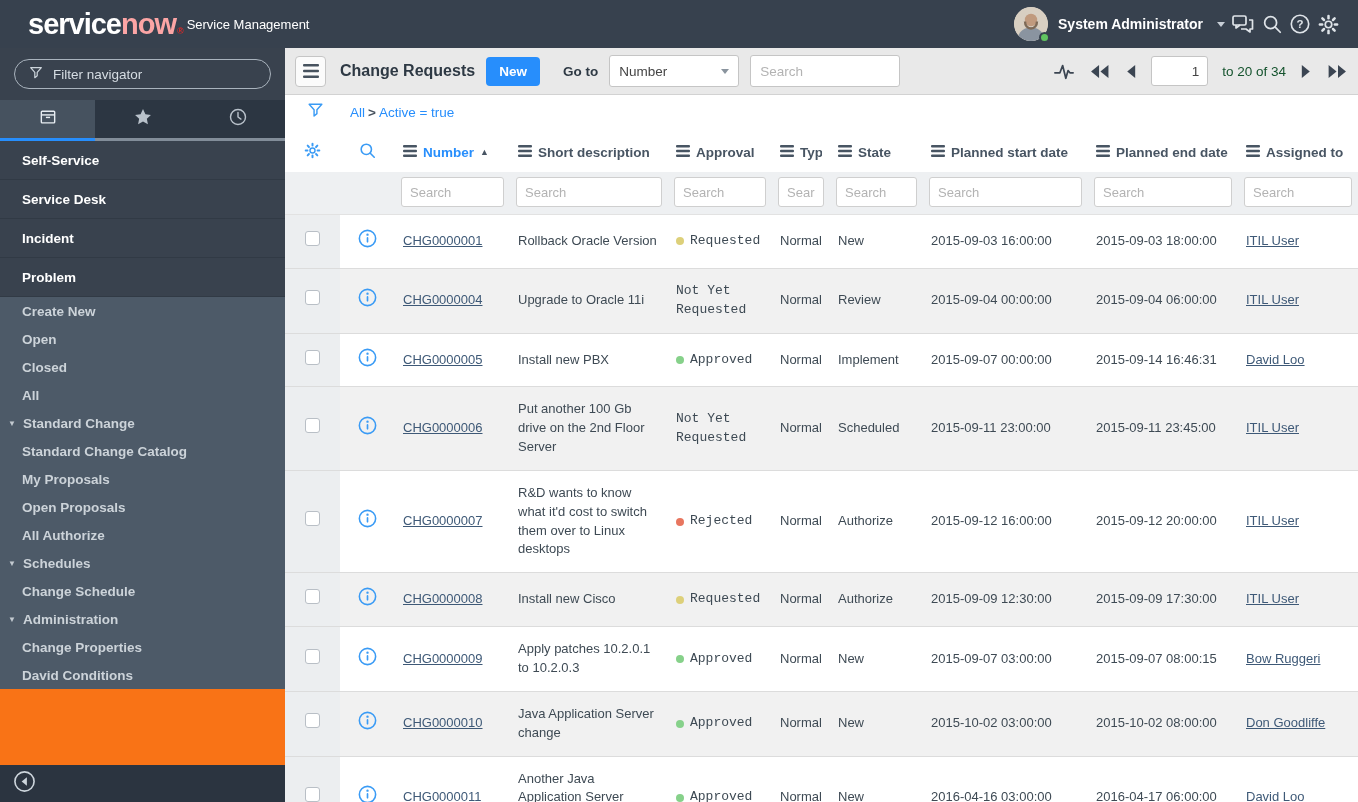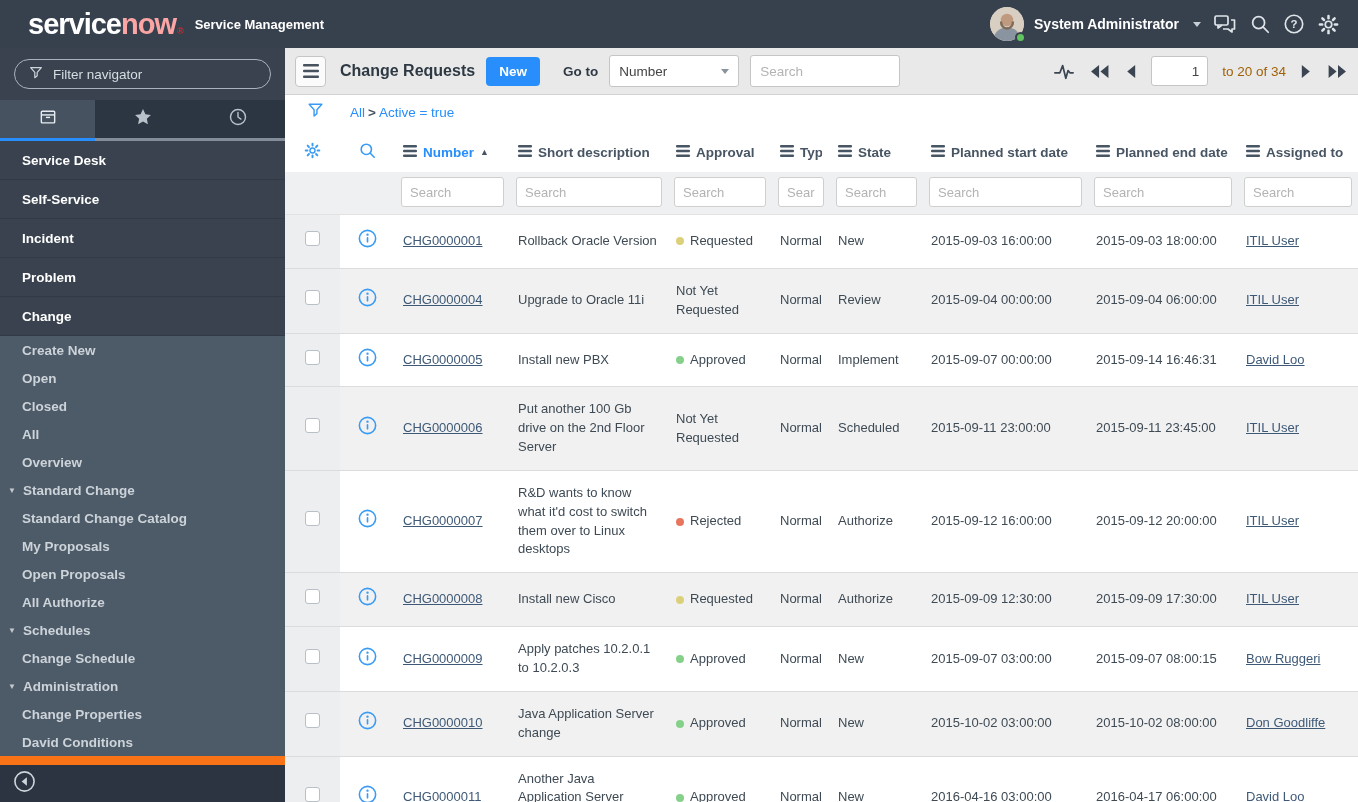--- a/index.html
+++ b/index.html
@@ -5,22 +5,22 @@
   * { box-sizing: border-box; margin: 0; padding: 0; }
   html,body { width:1358px; height:802px; overflow:hidden; }
   body { font-family:"Liberation Sans", sans-serif; background:#fff; }
 
   
   .banner { height:48px; background:#37414e; display:flex; align-items:center; padding:0 18px 0 28px; }
   .logo { display:flex; align-items:baseline; font-weight:bold; letter-spacing:-1px; }
   .logo .svc { color:#ffffff; font-size:29px; }
   .logo .now { color:#fca5a5; font-size:29px; }
   .logo .reg { color:#e32726; font-size:9px; vertical-align:top; margin-left:1px; }
-  .app-label { color:#ffffff; font-size:13px; font-weight:bold; margin-left:12px; }
-  .banner-right { margin-left:auto; display:flex; align-items:center; gap:12px; }
+  .app-label { color:#ffffff; font-size:13px; font-weight:normal; margin-left:4px; }
+  .banner-right { margin-left:auto; display:flex; align-items:center; gap:6px; }
   .user-chip { display:flex; align-items:center; gap:10px; }
   .avatar { width:34px; height:34px; border-radius:50%; position:relative; background:#d9d0c3; overflow:visible; }
   .avatar svg { border-radius:50%; }
   .presence { position:absolute; right:-2px; bottom:-2px; width:11px; height:11px; border-radius:50%; background:#61c460; border:2px solid #37414e; }
   .user-name { color:#ffffff; font-size:14px; font-weight:bold; }
   .caret-down { width:0; height:0; border-left:4px solid transparent; border-right:4px solid transparent; border-top:5px solid #c7ced6; display:inline-block; margin-left:4px;}
   .banner-icon { color:#dfe4e9; display:flex; align-items:center; cursor:pointer; }
 
   
   .shell { display:flex; height:754px; }
@@ -47,21 +47,21 @@
   .list-title { font-size:16px; font-weight:bold; color:#2e3944; margin-left:3px; }
   .btn-primary { background:#278efc; color:#fff; font-weight:bold; font-size:13.5px; padding:7px 13px; border:none; border-radius:4px; cursor:pointer; }
   .goto-label { font-size:13.5px; font-weight:bold; color:#2e3944; margin-left:12px; }
   .goto-select { width:130px; height:32px; background:#fff; border:1px solid #c5c5c5; border-radius:3px; display:flex; align-items:center; justify-content:space-between; padding:0 9px; font-size:13.5px; color:#444; cursor:pointer; }
   .goto-select .caret-down { border-top-color:#8a949e; }
   .goto-search { width:150px; height:32px; border:1px solid #c5c5c5; border-radius:3px; font-size:13.5px; padding:0 9px; color:#444; font-family:inherit; }
   .goto-search::placeholder, .col-search::placeholder { color:#b3b3b3; }
   .pager { margin-left:auto; display:flex; align-items:center; gap:14px; color:#3b4552; }
   .pg-btn { display:flex; align-items:center; cursor:pointer; color:#3b4552; }
   .page-input { width:57px; height:30px; border:1px solid #c5c5c5; border-radius:3px; text-align:right; font-size:13.5px; padding:0 8px; color:#444; font-family:inherit; }
-  .pager-label { font-size:13.5px; color:#a16207; }
+  .pager-label { font-size:13.5px; color:#14532d; }
 
   .breadcrumb { height:35px; display:flex; align-items:center; padding-left:21px; gap:25px; background:#fff; flex-shrink:0; }
   .crumbs { font-size:13.5px; }
   .crumbs a { color:#278efc; text-decoration:none; cursor:pointer; }
   .crumbs .sep { color:#48535f; font-weight:bold; margin:0 3px; }
 
   
   .list-wrap { flex:1; overflow:hidden; }
   table.list { width:100%; border-collapse:collapse; table-layout:fixed; }
   thead th { text-align:left; font-size:13.5px; color:#485563; font-weight:bold; padding:11px 8px 9px; vertical-align:middle; background:#fff; cursor:pointer; }
@@ -72,21 +72,21 @@
   tr.search-row td { background:#eef0f2; padding:5px 6px 7px; border-bottom:1px solid #e2e2e2; }
   .col-search { width:100%; height:30px; border:1px solid #cfcfcf; border-radius:3px; font-size:13px; padding:0 8px; color:#444; font-family:inherit; background:#fff; }
   tbody td { font-size:13px; color:#3e4a54; padding:13px 8px; vertical-align:middle; border-top:1px solid #dcdcdc; line-height:1.45; word-wrap:break-word; }
   tbody tr:nth-child(even) td { background:#f1f1f1; }
   tbody tr:nth-child(odd) td { background:#ffffff; }
   tbody td.col-check { background:#eceef0 !important; text-align:center; }
   tbody td.col-info { text-align:center; }
   .cb { width:15px; height:15px; background:#fff; border:1px solid #b9bfc6; border-radius:3px; display:inline-block; cursor:pointer; }
   .cell-link { color:#3e5977; text-decoration:underline; cursor:pointer; }
   .dot { width:8px; height:8px; border-radius:50%; display:inline-block; margin-right:6px; flex-shrink:0; }
-  .approval-flex { display:flex; align-items:center; }
+  .approval-flex { display:flex; align-items:center;font-family:Liberation Mono, monospace; }
   .info-btn { display:inline-flex; cursor:pointer; color:#3a9bf5; }
   .blue-icon { color:#3a9bf5; }
 </style>
 </head>
 <body>
 
 <header class="banner">
   <div class="logo">
     <span class="svc">service</span>
       <span class="now">now</span>
@@ -179,57 +179,49 @@
           <svg width="20" height="20" viewBox="0 0 24 24" fill="none" stroke="currentColor" stroke-width="1.7" stroke-linecap="round">
               <circle cx="12" cy="12" r="9"></circle>
               <path d="M12 6.5V12l3.5 2.5"></path>
             </svg>
         </span>
       </div>
     </div>
     <nav class="nav" id="nav-list">
         <div class="nav-row section">
 
+    <span>Self-Service</span>
+  </div>
+        <div class="nav-row section">
+
     <span>Service Desk</span>
   </div>
         <div class="nav-row section">
 
-    <span>Self-Service</span>
+    <span>Incident</span>
   </div>
         <div class="nav-row section">
 
-    <span>Incident</span>
-  </div>
-        <div class="nav-row section">
-
     <span>Problem</span>
   </div>
-        <div class="nav-row section">
-
-    <span>Change</span>
-  </div>
         <div class="nav-row item">
 
     <span>Create New</span>
   </div>
         <div class="nav-row item">
 
     <span>Open</span>
   </div>
         <div class="nav-row item">
 
     <span>Closed</span>
   </div>
         <div class="nav-row item">
 
     <span>All</span>
-  </div>
-        <div class="nav-row item">
-
-    <span>Overview</span>
   </div>
         <div class="nav-row item group">
     <span class="caret">▼</span>
     <span>Standard Change</span>
   </div>
         <div class="nav-row item">
 
     <span>Standard Change Catalog</span>
   </div>
         <div class="nav-row item">

